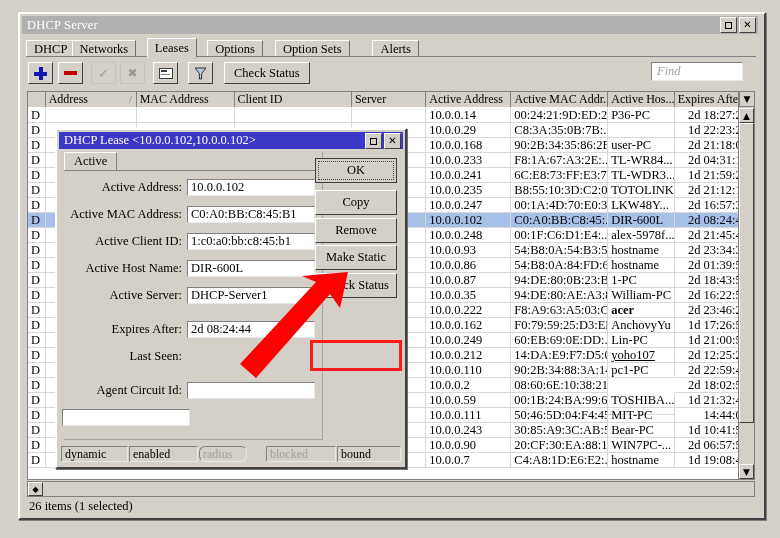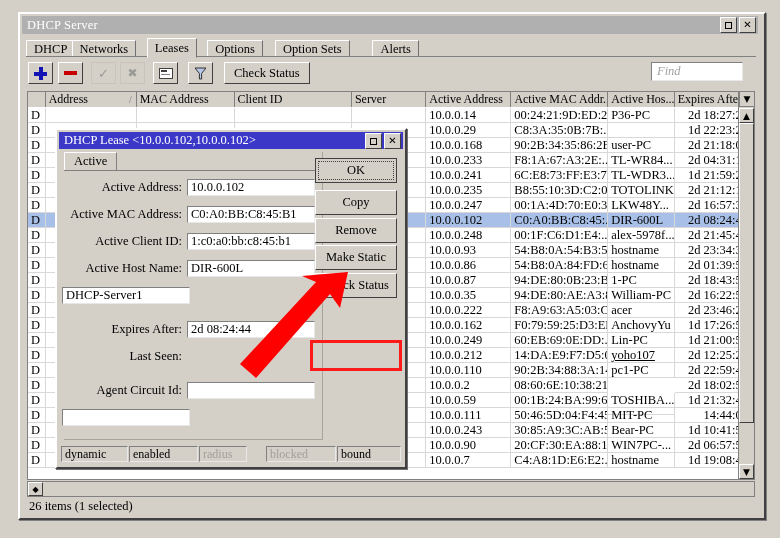--- a/index.html
+++ b/index.html
@@ -410,21 +410,21 @@
             <div class="cell num" style="width: 81px;">2d 16:22:52</div>
           </div>
           <div class="row">
             <div class="cell" style="width: 18px;">D</div>
             <div class="cell" style="width: 93px;"></div>
             <div class="cell" style="width: 100px;"></div>
             <div class="cell" style="width: 120px;"></div>
             <div class="cell" style="width: 76px;"></div>
             <div class="cell" style="width: 87px;">10.0.0.222</div>
             <div class="cell" style="width: 99px;">F8:A9:63:A5:03:C2</div>
-            <div class="cell" style="width: 68px;">acer</div>
+            <div class="cell" style="width: 68px; font-weight: bold;">acer</div>
             <div class="cell num" style="width: 81px;">2d 23:46:24</div>
           </div>
           <div class="row">
             <div class="cell" style="width: 18px;">D</div>
             <div class="cell" style="width: 93px;"></div>
             <div class="cell" style="width: 100px;"></div>
             <div class="cell" style="width: 120px;"></div>
             <div class="cell" style="width: 76px;"></div>
             <div class="cell" style="width: 87px;">10.0.0.162</div>
             <div class="cell" style="width: 99px;">F0:79:59:25:D3:ED</div>
@@ -573,20 +573,21 @@
         </div>
         <div class="frow" style="left: 5px; top: 102px; width: 258px;">
           <div class="flabel" style="width: 120px;">Active Client ID:</div>
           <div class="finput" style="width: 128px;">1:c0:a0:bb:c8:45:b1</div>
         </div>
         <div class="frow" style="left: 5px; top: 129px; width: 258px;">
           <div class="flabel" style="width: 120px;">Active Host Name:</div>
           <div class="finput" style="width: 128px;">DIR-600L</div>
         </div>
         <div class="frow" style="left: 5px; top: 156px; width: 258px;">
+          <div class="flabel" style="width: 120px;">Active Server:</div>
           <div class="finput" style="width: 128px;">DHCP-Server1</div>
         </div>
         <div class="frow" style="left: 5px; top: 190px; width: 258px;">
           <div class="flabel" style="width: 120px;">Expires After:</div>
           <div class="finput" style="width: 128px;">2d 08:24:44</div>
         </div>
         <div class="frow" style="left: 5px; top: 217px; width: 258px;">
           <div class="flabel" style="width: 120px;">Last Seen:</div>
         </div>
         <div class="frow" style="left: 5px; top: 251px; width: 258px;">
@@ -603,21 +604,21 @@
         </div>
         <div class="dbtn" style="top: 60px;">Copy</div>
         <div class="dbtn" style="top: 88px;">Remove</div>
         <div class="dbtn" style="top: 115px;">Make Static</div>
         <div class="dbtn" style="top: 143px;">Check Status</div>
       </div>
     <div id="hl-make-static"></div>
     <div id="dlg-status">
         <div class="sfield" style="left: 4px; width: 67px;">dynamic</div>
         <div class="sfield" style="left: 72px; width: 69px;">enabled</div>
-        <div class="sfield dim" style="left: 142px; width: 48px;">radius</div>
+        <div class="sfield dim" style="left: 142px; width: 48px; border-radius: 6px;">radius</div>
         <div class="sfield dim" style="left: 209px; width: 70px;">blocked</div>
         <div class="sfield" style="left: 280px; width: 64px;">bound</div>
       </div>
   </div>
 
   <div id="annot-arrow">
     <svg width="118" height="108" viewBox="0 0 118 108">
       <polygon points="116,0 108,36 98,22 24,106 8,92 84,10 70,4" fill="#ff0000"></polygon>
     </svg>
   </div>

